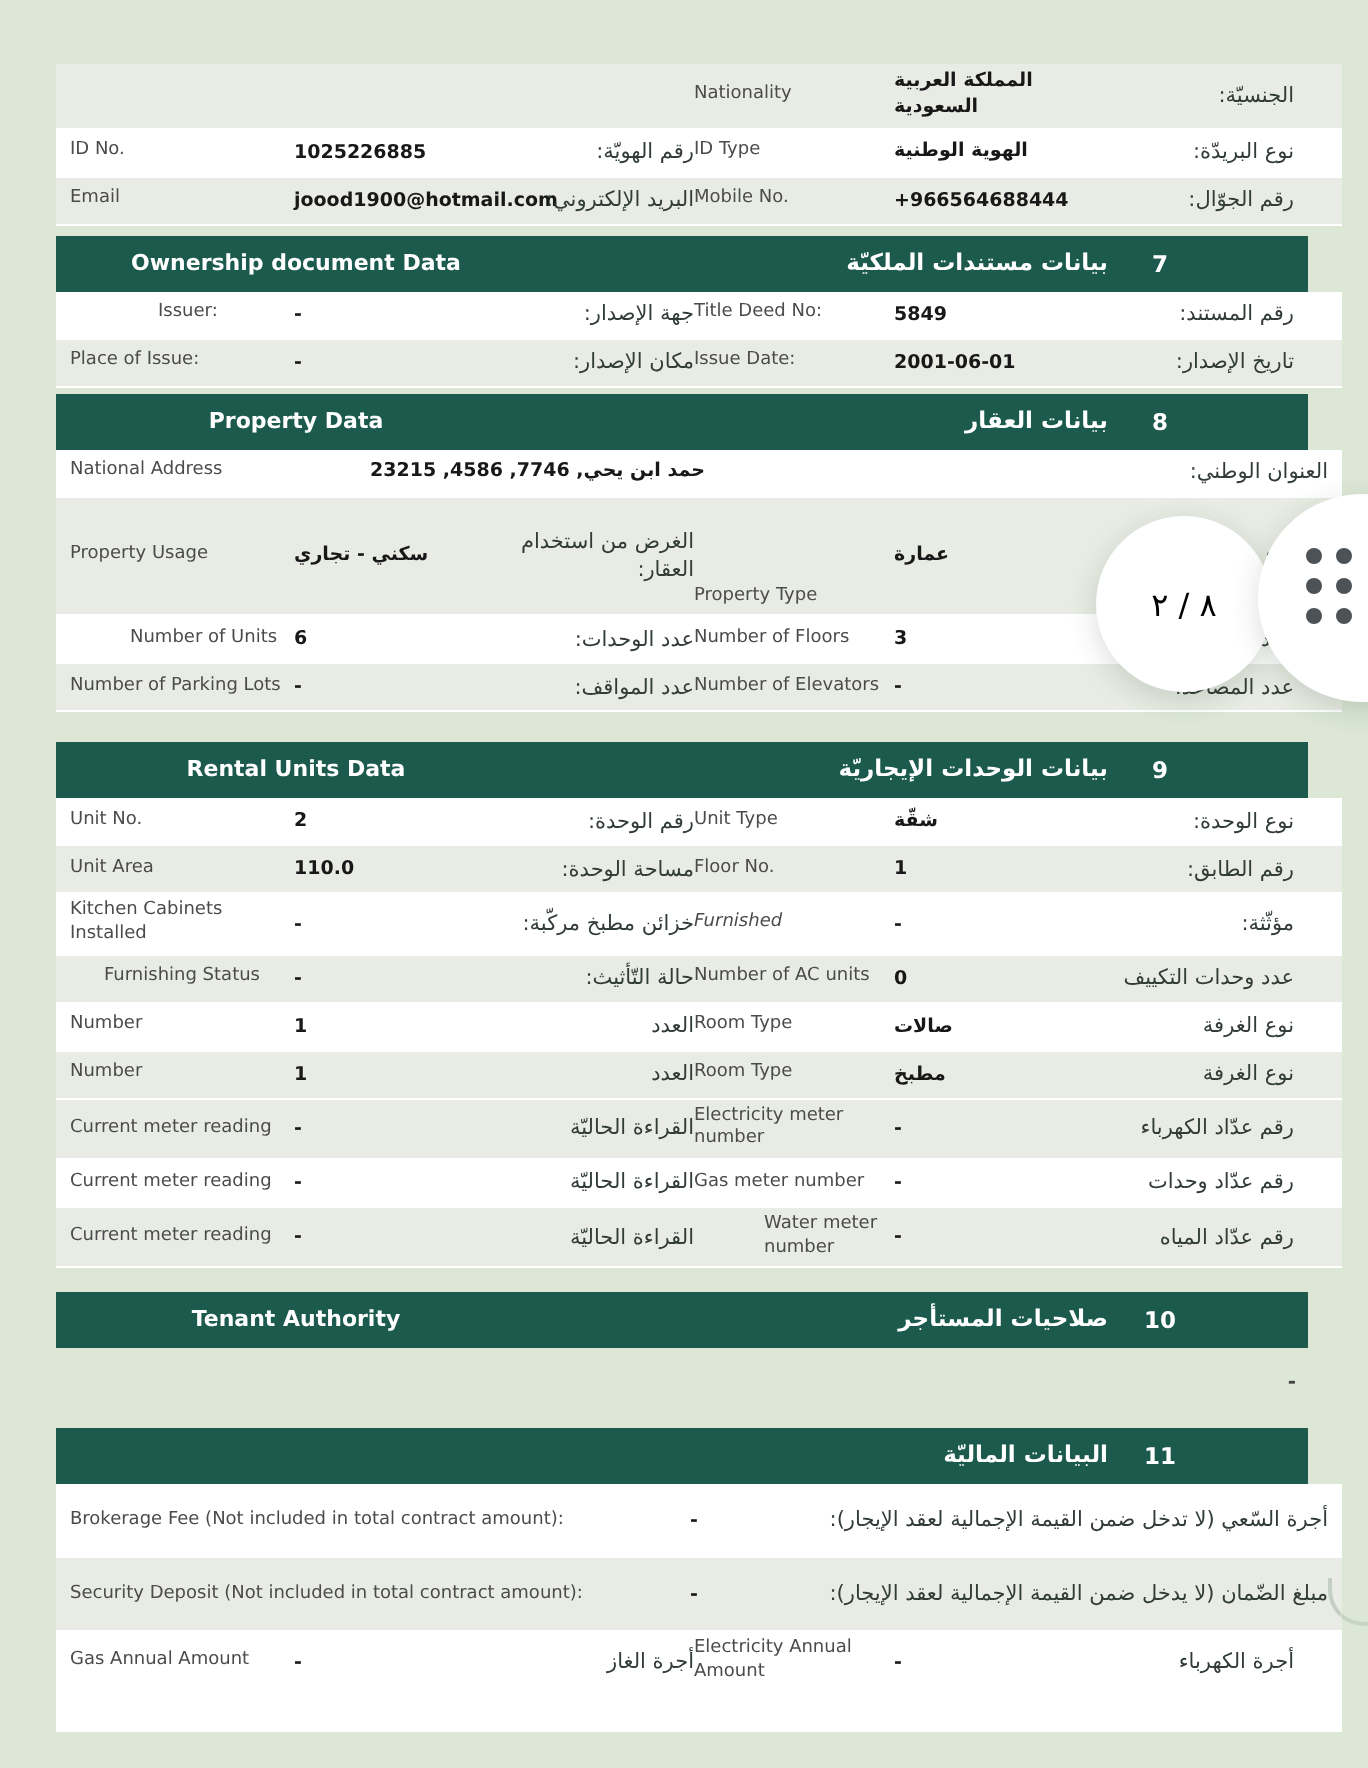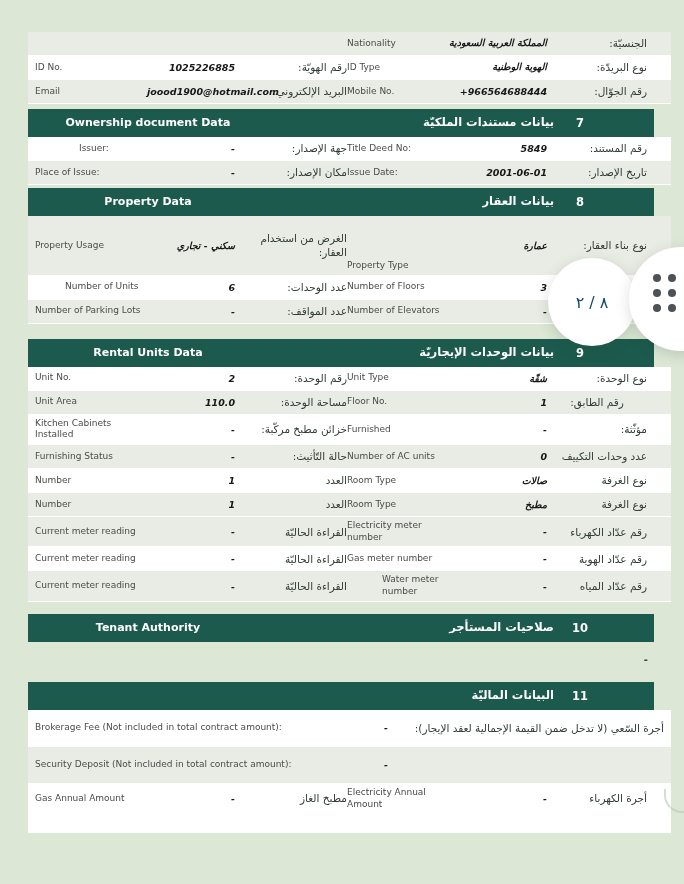--- a/index.html
+++ b/index.html
@@ -12,33 +12,33 @@
   #doc{position:absolute;left:28px;top:0;width:626px;padding-top:32px;}
   .row{display:grid;grid-template-columns:112px 88px 112px 100px 100px 100px;
        padding:3px 7px;align-items:center;min-height:24px;box-sizing:border-box;
        border-bottom:1.5px solid #fff;width:643px;}
   .row.white{background:var(--row-white);}
   .row.gray{background:var(--row-gray);}
   .row.full-a{grid-template-columns:150px 1fr 210px;}
   .row.full-b{grid-template-columns:310px 1fr 276px;min-height:37px;}
   .row.fin-last{min-height:44px;padding-bottom:22px;}
   .c-en{font-size:9px;color:var(--label-en);line-height:1.3;text-align:left;}
-  .c-val{font-size:9.5px;font-weight:bold;color:var(--value-color);text-align:right;white-space:nowrap;font-style:italic;}
+  .c-val{font-size:9.5px;font-weight:bold;color:var(--value-color);text-align:left;white-space:nowrap;}
   .c-val.val-wrap{white-space:normal;line-height:1.35;}
   .c-ar{font-size:10.5px;color:var(--label-ar);text-align:right;direction:rtl;line-height:1.35;}
   .sec-bar{height:28px;background:var(--header-bg);position:relative;color:#fff;width:626px;}
   .bar-en{position:absolute;left:0;width:240px;text-align:center;top:7px;font-size:11px;font-weight:bold;}
   .bar-ar{position:absolute;right:100px;top:6px;font-size:11.5px;font-weight:bold;direction:rtl;white-space:nowrap;}
   .bar-num{position:absolute;right:62px;width:24px;text-align:center;top:7px;font-size:11.5px;font-weight:bold;}
   .note-row{height:40px;position:relative;width:626px;}
   .note-row span{position:absolute;right:6px;top:12px;font-size:10px;font-weight:bold;color:#444;}
   .float-circle{position:absolute;background:#fff;border-radius:50%;
                 box-shadow:0 4px 14px rgba(50,70,50,.18);z-index:5;}
   #indicator{left:548px;top:258px;width:88px;height:88px;display:flex;align-items:center;
-             justify-content:center;font-size:16px;color:#0c4a6e;}
+             justify-content:center;font-size:16px;color:#000000;}
   #handle{left:629px;top:247px;width:104px;height:104px;}
   .dots{position:absolute;left:24px;top:27px;display:grid;grid-template-columns:8px 8px;
         grid-auto-rows:8px;column-gap:7px;row-gap:7px;}
   .dots span{width:8px;height:8px;border-radius:50%;background:var(--dot-color);}
   .corner-curve{position:absolute;left:664px;top:789px;width:18px;height:22px;
                 border-left:2px solid rgba(115,135,115,.30);
                 border-bottom:2px solid rgba(115,135,115,.18);
                 border-bottom-left-radius:18px;z-index:4;}
 </style>
 </head>
@@ -85,20 +85,25 @@
       <div class="c-ar" dir="rtl" style="grid-column: 3;">مكان الإصدار:</div>
       <div class="c-en" style="grid-column: 4;">Issue Date:</div>
       <div class="c-val" style="grid-column: 5;">2001-06-01</div>
       <div class="c-ar" dir="rtl" style="grid-column: 6;">تاريخ الإصدار:</div>
     </div>
     <div class="sec-bar" style="margin-top: 3px;">
       <div class="bar-en">Property Data</div>
       <div class="bar-ar" dir="rtl">بيانات العقار</div>
       <div class="bar-num">8</div>
     </div>
+    <div class="row white full-a">
+      <div class="c-en">National Address</div>
+      <div class="c-val val-wrap" dir="rtl">حمد ابن يحي, 7746, 4586, 23215</div>
+      <div class="c-ar" dir="rtl">العنوان الوطني:</div>
+    </div>
     <div class="row gray">
       <div class="c-en" style="grid-column: 1;">Property Usage</div>
       <div class="c-val" dir="rtl" style="grid-column: 2;">سكني - تجاري</div>
       <div class="c-ar" dir="rtl" style="grid-column: 3;">الغرض من استخدام العقار:</div>
       <div class="c-en" style="grid-column: 4; margin-top: 41px;">Property Type</div>
       <div class="c-val" dir="rtl" style="grid-column: 5;">عمارة</div>
       <div class="c-ar" dir="rtl" style="grid-column: 6;">نوع بناء العقار:</div>
     </div>
     <div class="row white">
       <div class="c-en" style="grid-column: 1; padding-left: 30px;">Number of Units</div>
@@ -128,32 +133,32 @@
       <div class="c-en" style="grid-column: 4;">Unit Type</div>
       <div class="c-val" dir="rtl" style="grid-column: 5;">شقّة</div>
       <div class="c-ar" dir="rtl" style="grid-column: 6;">نوع الوحدة:</div>
     </div>
     <div class="row gray">
       <div class="c-en" style="grid-column: 1;">Unit Area</div>
       <div class="c-val" style="grid-column: 2;">110.0</div>
       <div class="c-ar" dir="rtl" style="grid-column: 3;">مساحة الوحدة:</div>
       <div class="c-en" style="grid-column: 4;">Floor No.</div>
       <div class="c-val" style="grid-column: 5;">1</div>
-      <div class="c-ar" dir="rtl" style="grid-column: 6; text-align: center;">رقم الطابق:</div>
+      <div class="c-ar" dir="rtl" style="grid-column: 6;">رقم الطابق:</div>
     </div>
     <div class="row white">
       <div class="c-en" style="grid-column: 1;">Kitchen Cabinets Installed</div>
       <div class="c-val" style="grid-column: 2;">-</div>
       <div class="c-ar" dir="rtl" style="grid-column: 3;">خزائن مطبخ مركّبة:</div>
-      <div class="c-en" style="grid-column: 4;">Furnished</div>
+      <div class="c-en" style="grid-column: 4; font-style: italic;">Furnished</div>
       <div class="c-val" style="grid-column: 5;">-</div>
       <div class="c-ar" dir="rtl" style="grid-column: 6;">مؤثّثة:</div>
     </div>
     <div class="row gray">
-      <div class="c-en" style="grid-column: 1;">Furnishing Status</div>
+      <div class="c-en" style="grid-column: 1; text-align: center;">Furnishing Status</div>
       <div class="c-val" style="grid-column: 2;">-</div>
       <div class="c-ar" dir="rtl" style="grid-column: 3;">حالة التّأثيث:</div>
       <div class="c-en" style="grid-column: 4;">Number of AC units</div>
       <div class="c-val" style="grid-column: 5;">0</div>
       <div class="c-ar" dir="rtl" style="grid-column: 6;">عدد وحدات التكييف</div>
     </div>
     <div class="row white">
       <div class="c-en" style="grid-column: 1;">Number</div>
       <div class="c-val" style="grid-column: 2;">1</div>
       <div class="c-ar" dir="rtl" style="grid-column: 3;">العدد</div>
@@ -176,21 +181,21 @@
       <div class="c-en" style="grid-column: 4;">Electricity meter number</div>
       <div class="c-val" style="grid-column: 5;">-</div>
       <div class="c-ar" dir="rtl" style="grid-column: 6;">رقم عدّاد الكهرباء</div>
     </div>
     <div class="row white">
       <div class="c-en" style="grid-column: 1;">Current meter reading</div>
       <div class="c-val" style="grid-column: 2;">-</div>
       <div class="c-ar" dir="rtl" style="grid-column: 3;">القراءة الحاليّة</div>
       <div class="c-en" style="grid-column: 4;">Gas meter number</div>
       <div class="c-val" style="grid-column: 5;">-</div>
-      <div class="c-ar" dir="rtl" style="grid-column: 6;">رقم عدّاد الهوية</div>
+      <div class="c-ar" dir="rtl" style="grid-column: 6;">رقم عدّاد وحدات</div>
     </div>
     <div class="row gray">
       <div class="c-en" style="grid-column: 1;">Current meter reading</div>
       <div class="c-val" style="grid-column: 2;">-</div>
       <div class="c-ar" dir="rtl" style="grid-column: 3;">القراءة الحاليّة</div>
       <div class="c-en" style="grid-column: 4; padding-left: 35px;">Water meter number</div>
       <div class="c-val" style="grid-column: 5;">-</div>
       <div class="c-ar" dir="rtl" style="grid-column: 6;">رقم عدّاد المياه</div>
     </div>
     <div class="sec-bar" style="margin-top: 12px;">
@@ -206,25 +211,26 @@
       <div class="bar-num">11</div>
     </div>
     <div class="row white full-b">
       <div class="c-en">Brokerage Fee (Not included in total contract amount):</div>
       <div class="c-val">-</div>
       <div class="c-ar" dir="rtl">أجرة السّعي (لا تدخل ضمن القيمة الإجمالية لعقد الإيجار):</div>
     </div>
     <div class="row gray full-b">
       <div class="c-en">Security Deposit (Not included in total contract amount):</div>
       <div class="c-val">-</div>
+      <div class="c-ar" dir="rtl">مبلغ الضّمان (لا يدخل ضمن القيمة الإجمالية لعقد الإيجار):</div>
     </div>
     <div class="row white fin-last">
       <div class="c-en" style="grid-column: 1;">Gas Annual Amount</div>
       <div class="c-val" style="grid-column: 2;">-</div>
-      <div class="c-ar" dir="rtl" style="grid-column: 3;">مطبخ الغاز</div>
+      <div class="c-ar" dir="rtl" style="grid-column: 3;">أجرة الغاز</div>
       <div class="c-en" style="grid-column: 4;">Electricity Annual Amount</div>
       <div class="c-val" style="grid-column: 5;">-</div>
       <div class="c-ar" dir="rtl" style="grid-column: 6;">أجرة الكهرباء</div>
     </div>
   </div>
 
 <div class="float-circle" id="indicator">
   <span dir="ltr">٨ / ٢</span>
 </div>
 

